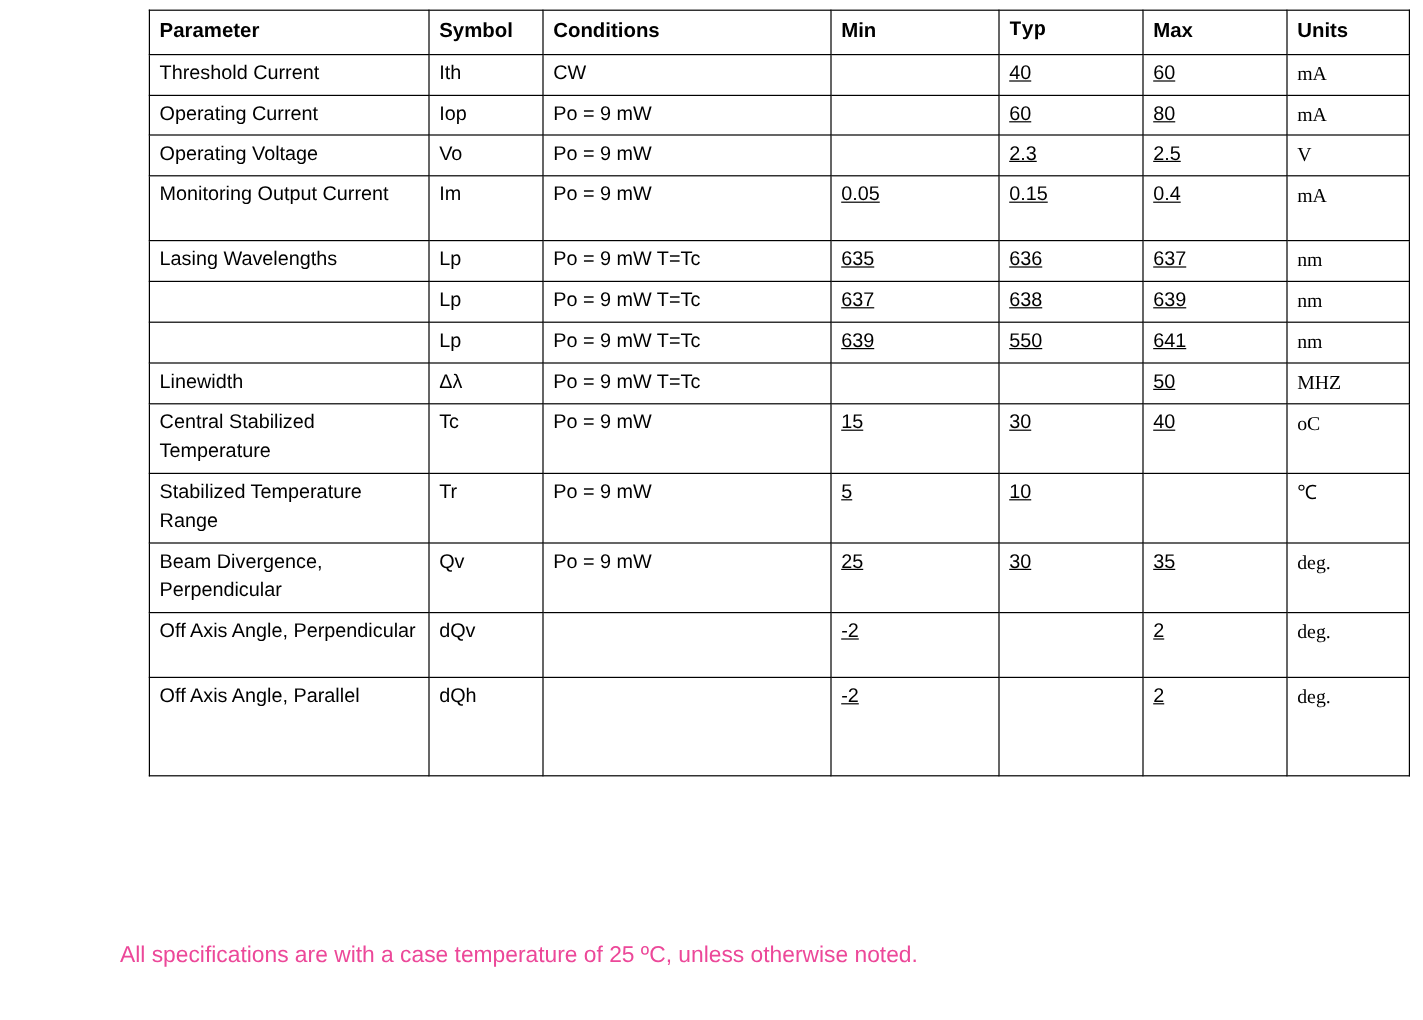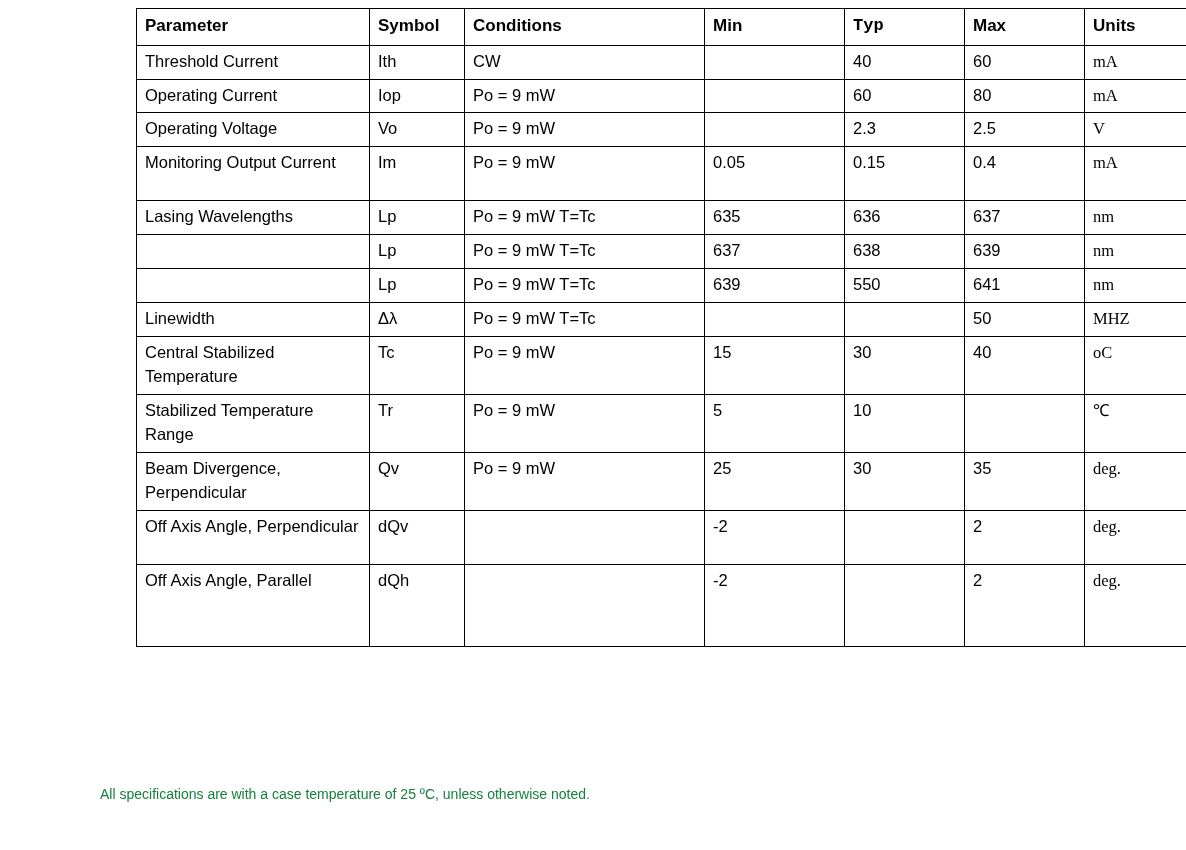--- a/index.html
+++ b/index.html
@@ -15,21 +15,21 @@
     overflow: hidden;
   }
   .page {
     position: relative;
     width: 1186px;
     height: 850px;
     box-sizing: border-box;
   }
   .spec-table-wrap {
     position: absolute;
-    left: 112px;
+    left: 100px;
     top: 8px;
     width: 1010px;
     padding-left: 24px;
   }
   table.spec {
     border-collapse: collapse;
     width: 1010px;
     table-layout: fixed;
   }
   table.spec td, table.spec th {
@@ -49,36 +49,36 @@
   }
   
   col.c-param  { width: 233px; }
   col.c-symbol { width: 95px; }
   col.c-cond   { width: 240px; }
   col.c-min    { width: 140px; }
   col.c-typ    { width: 120px; }
   col.c-max    { width: 120px; }
   col.c-units  { width: 102px; }
 
-  .num { text-align: center; }
+  .num { text-align: center; text-decoration: underline; }
   .hdr-min { text-align: center; }
   .hdr-typ { text-align: right; padding-right: 14px; font-family: Liberation Mono, monospace; }
   .hdr-max { text-align: left; }
   .hdr-units { text-align: center; }
   .cell-units { text-align: center; font-family: Liberation Serif, serif; }
 
   .tall-1 { height: 54px; margin-left: 32px; }
   .extra-tall { height: 82px; }
 
   .footnote {
     position: absolute;
     left: 100px;
     top: 786px;
-    font-size: 14px;
-    color: #15803d;
+    font-size: 19px;
+    color: #ec4899;
   }
 </style>
 </head>
 <body>
 
 <div class="page">
 
   <div class="spec-table-wrap">
     <table class="spec">
       <colgroup>

